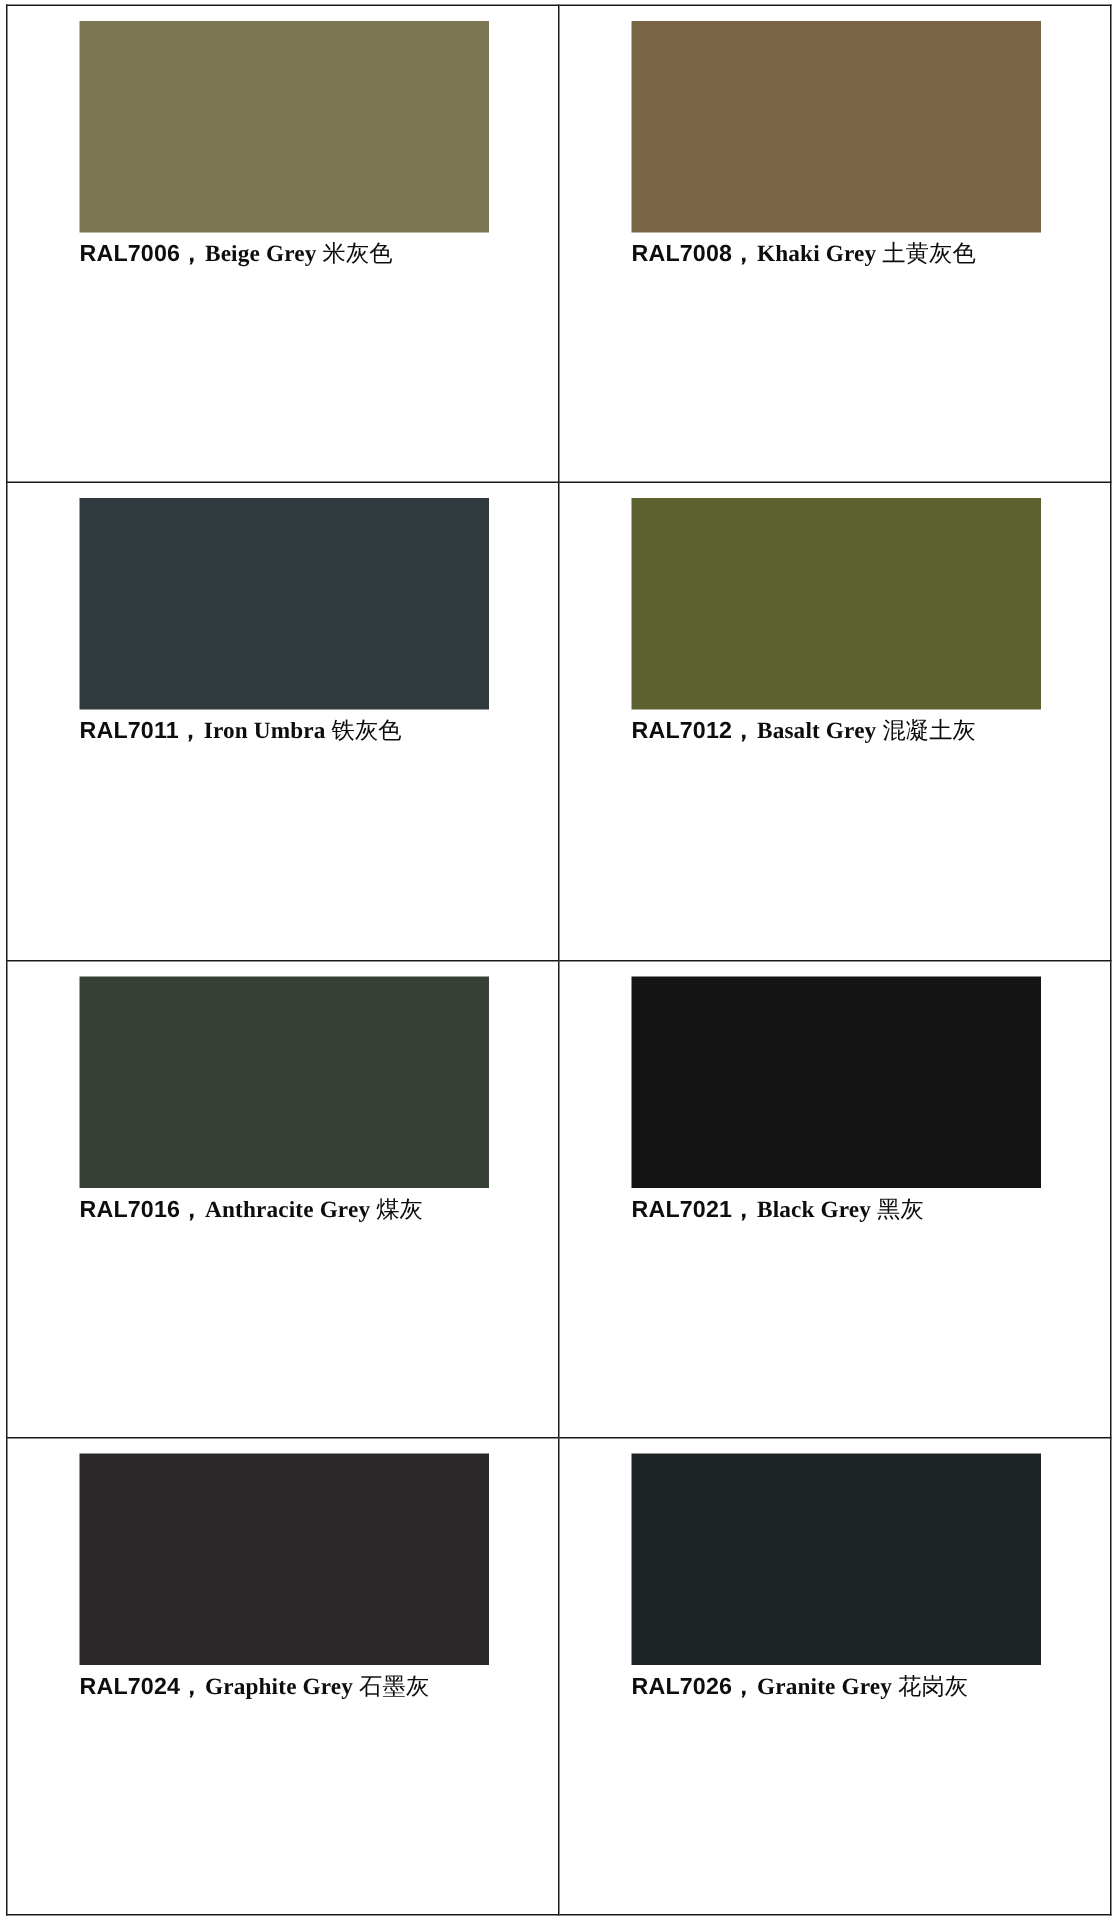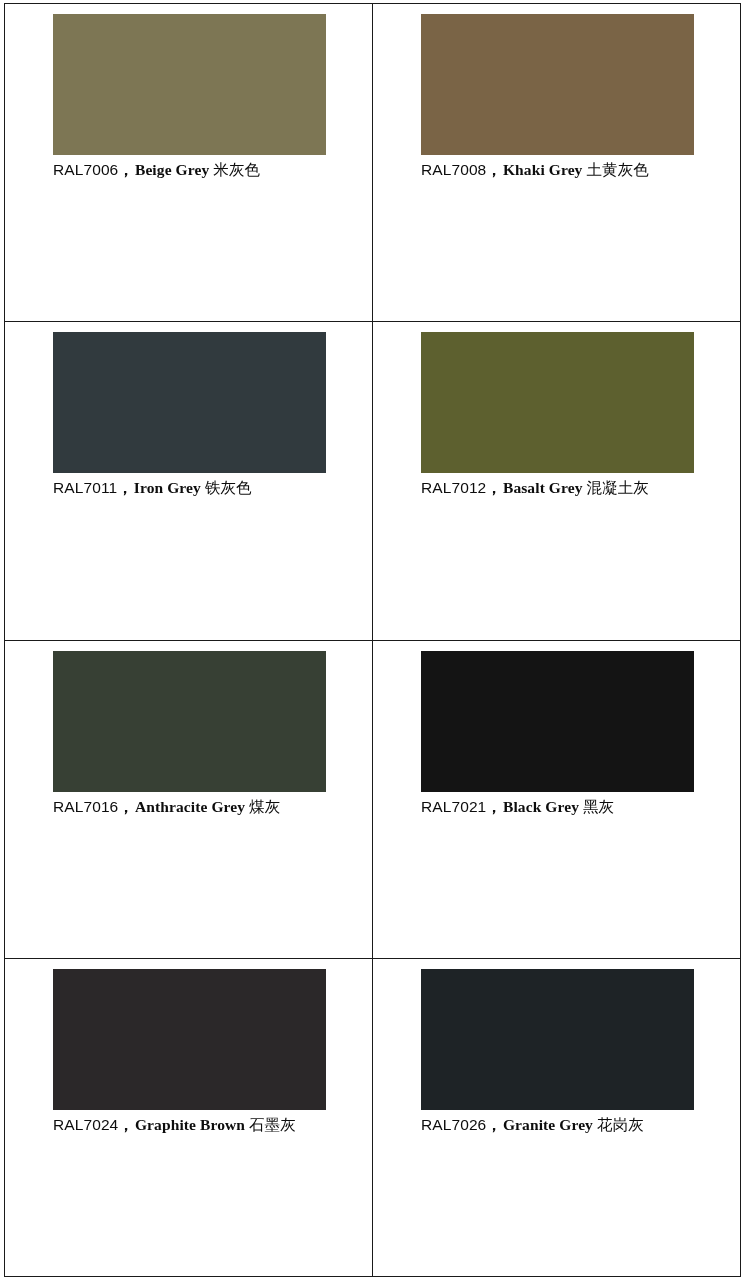--- a/index.html
+++ b/index.html
@@ -64,21 +64,21 @@
     top: 156px;
     width: 315px;
     font-size: 15.5px;
     line-height: 19px;
     color: #0d0d0d;
     white-space: nowrap;
     letter-spacing: 0.1px;
   }
 
   .caption .code {
-    font-weight: 400;
+    font-weight: 700;
   }
   .caption .sep {
     font-weight: 600;
   }
   .caption .ename {
     font-weight: 600;
     margin-left: 1px;
     font-family: Liberation Serif, serif;
   }
   .caption .cname {
@@ -112,21 +112,21 @@
           </div>
         </td>
       </tr>
 
 
       <tr>
         <td>
           <div class="cell-inner">
             <div class="swatch" style="background-color: rgb(49, 58, 62);"></div>
             <div class="caption">
-              <span class="code">RAL7011</span><span class="sep">，</span><span class="ename">Iron Grey</span><span class="cname">铁灰色</span>
+              <span class="code">RAL7011</span><span class="sep">，</span><span class="ename">Iron Umbra</span><span class="cname">铁灰色</span>
             </div>
           </div>
         </td>
         <td>
           <div class="cell-inner">
             <div class="swatch" style="background-color: rgb(93, 96, 47);"></div>
             <div class="caption">
               <span class="code">RAL7012</span><span class="sep">，</span><span class="ename">Basalt Grey</span><span class="cname">混凝土灰</span>
             </div>
           </div>
@@ -152,21 +152,21 @@
           </div>
         </td>
       </tr>
 
 
       <tr>
         <td>
           <div class="cell-inner">
             <div class="swatch" style="background-color: rgb(43, 40, 41);"></div>
             <div class="caption">
-              <span class="code">RAL7024</span><span class="sep">，</span><span class="ename">Graphite Brown</span><span class="cname">石墨灰</span>
+              <span class="code">RAL7024</span><span class="sep">，</span><span class="ename">Graphite Grey</span><span class="cname">石墨灰</span>
             </div>
           </div>
         </td>
         <td>
           <div class="cell-inner">
             <div class="swatch" style="background-color: rgb(30, 35, 38);"></div>
             <div class="caption">
               <span class="code">RAL7026</span><span class="sep">，</span><span class="ename">Granite Grey</span><span class="cname">花岗灰</span>
             </div>
           </div>

